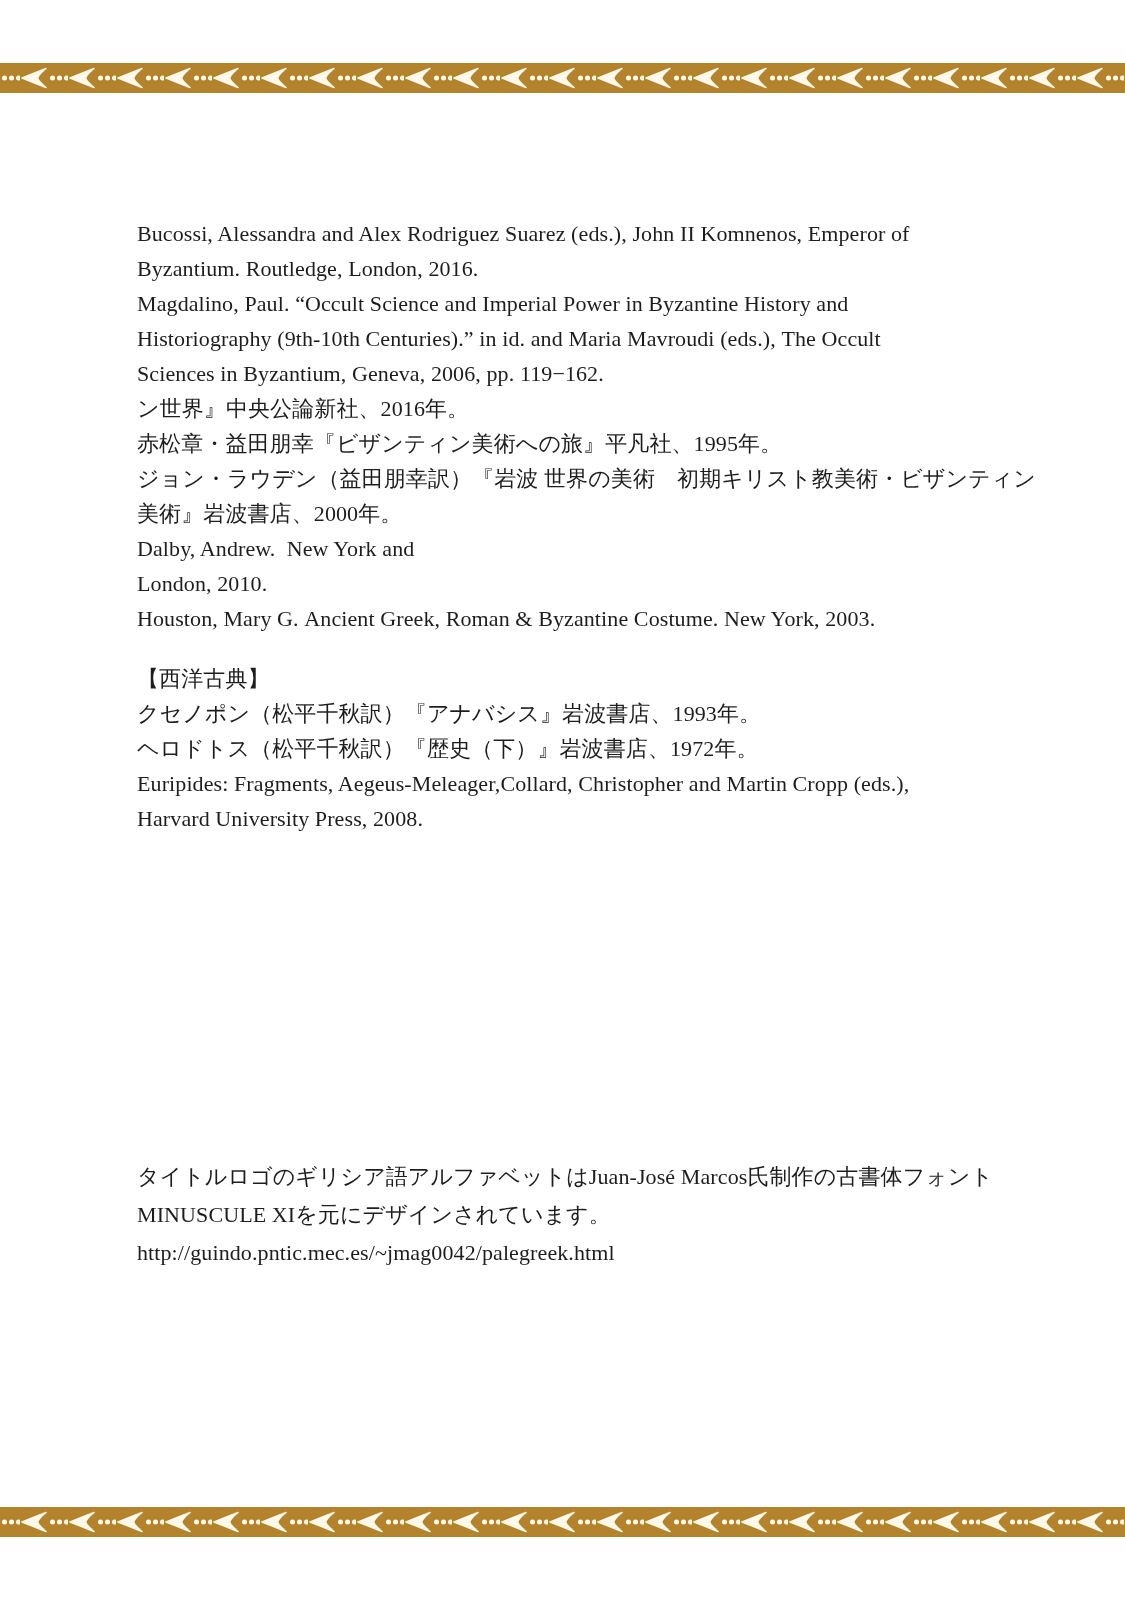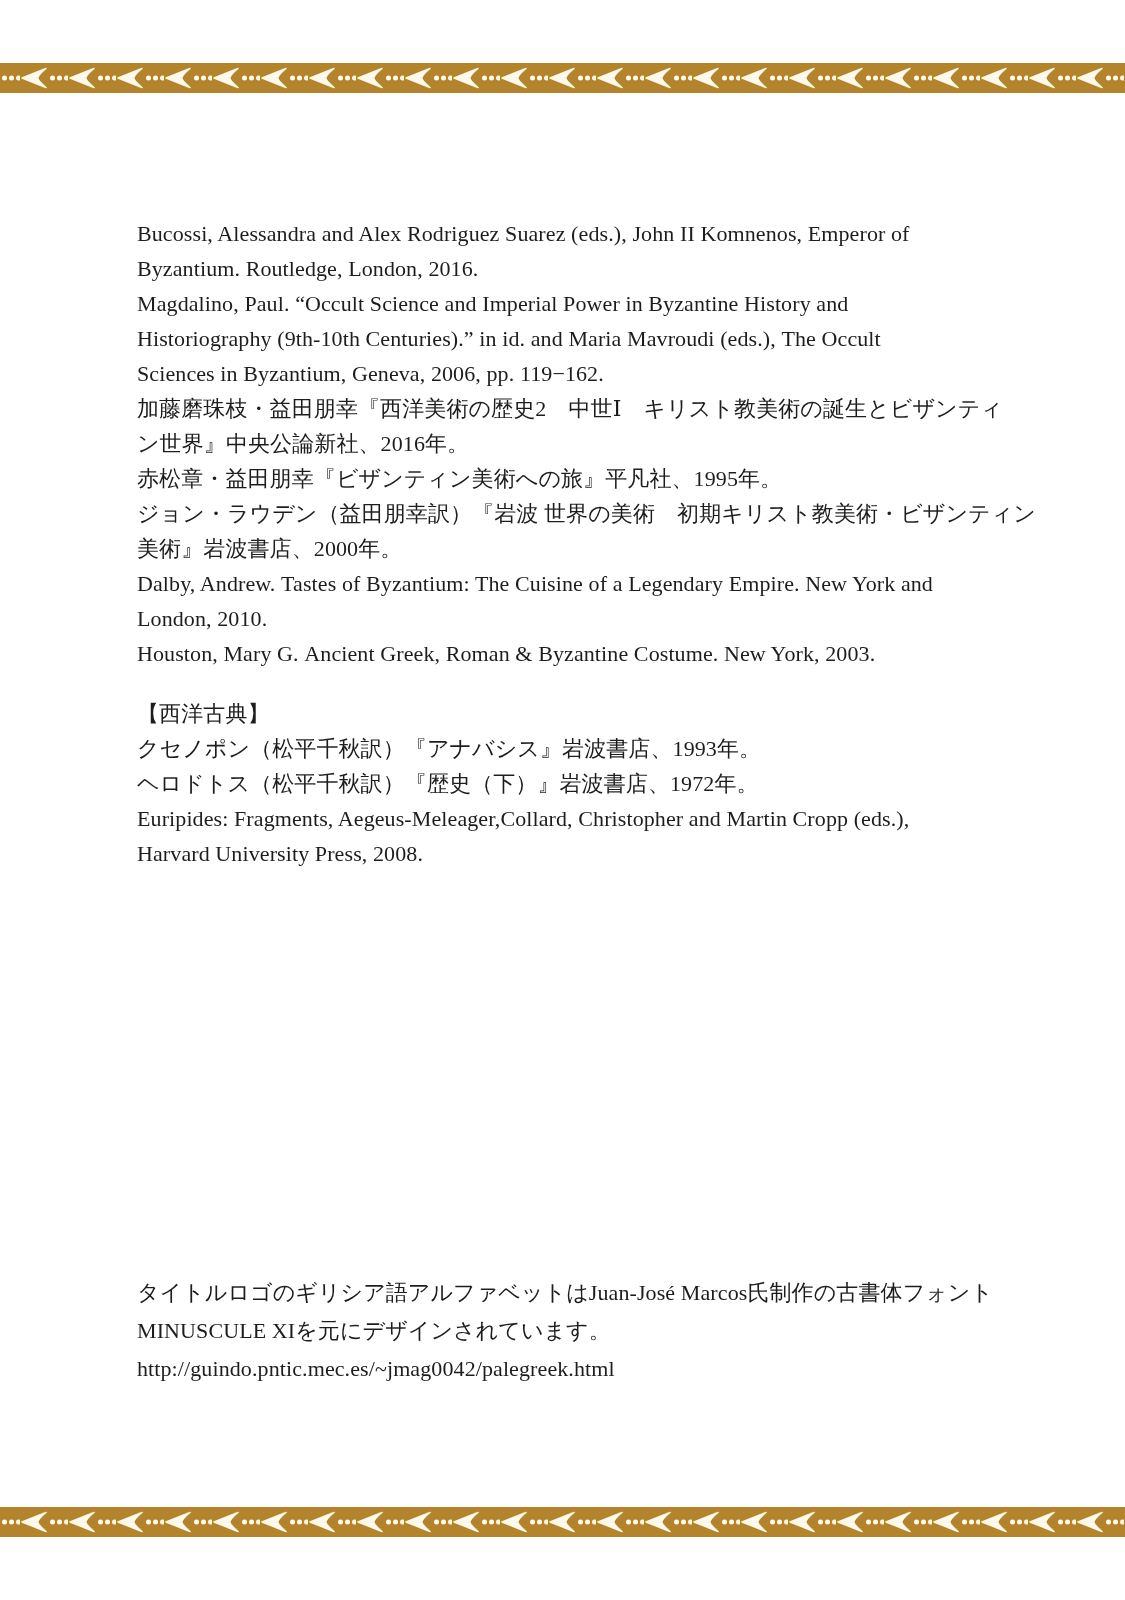--- a/index.html
+++ b/index.html
@@ -17,21 +17,21 @@
   .band .unit{flex:0 0 auto;display:block;}
   .band .unit:first-child{margin-left:-28px;}
   #bib{position:absolute;left:137px;top:184px;width:860px;margin-top:32px;}
   .line{
     height:35px;display:flex;align-items:center;
     font-size:22px;white-space:pre;letter-spacing:0.1px;
   }
   .heading{margin-top:25px;}
   .seg{display:inline;}
   .it{}
-  #colophon{position:absolute;left:137px;top:1274px;width:860px;}
+  #colophon{position:absolute;left:137px;top:1158px;width:860px;}
   #colophon .line{height:38px;}
 </style>
 </head>
 <body>
 
 <div class="band band-top" id="band-top" style="background: rgb(179, 132, 44);">
     <svg width="48" height="30" viewBox="0 0 48 30" class="unit">
       <path d="M2 15 L26 5.5 C21 9.5 18.6 12.4 17.6 15 C18.6 17.6 21 20.5 26 24.5 Z" fill="#fcf8ea" stroke="#fcf8ea" stroke-width="1.5" stroke-linejoin="round"></path>
       <circle cx="32.5" cy="15" r="2.5" fill="#fcf8ea"></circle>
       <circle cx="39.5" cy="15" r="2.5" fill="#fcf8ea"></circle>
@@ -186,26 +186,25 @@
 <main>
   <div id="bib">
       <section>
         <div class="line"><span class="seg">Bucossi, Alessandra and Alex Rodriguez Suarez (eds.), </span><span class="seg it">John II Komnenos, Emperor of</span></div>
         <div class="line"><span class="seg it">Byzantium.</span><span class="seg"> Routledge, London, 2016.</span></div>
         <div class="line"><span class="seg">Magdalino, Paul. “Occult Science and Imperial Power in Byzantine History and</span></div>
         <div class="line"><span class="seg">Historiography (9th-10th Centuries).” in id. and Maria Mavroudi (eds.), </span><span class="seg it">The Occult</span></div>
         <div class="line"><span class="seg it">Sciences in Byzantium,</span><span class="seg"> Geneva, 2006, pp. 119−162.</span></div>
       </section>
       <section>
-        <div class="line"><span class="seg">加藤磨珠枝・益田朋幸『西洋美術の歴史2　中世Ⅰ　キリスト教美術の誕生とビザンティ</span></div>
         <div class="line"><span class="seg">ン世界』中央公論新社、2016年。</span></div>
         <div class="line"><span class="seg">赤松章・益田朋幸『ビザンティン美術への旅』平凡社、1995年。</span></div>
         <div class="line"><span class="seg">ジョン・ラウデン（益田朋幸訳）『岩波 世界の美術　初期キリスト教美術・ビザンティン</span></div>
         <div class="line"><span class="seg">美術』岩波書店、2000年。</span></div>
-        <div class="line"><span class="seg">Dalby, Andrew. </span><span class="seg it">Tastes of Byzantium: The Cuisine of a Legendary Empire.</span><span class="seg"> New York and</span></div>
+        <div class="line"><span class="seg">Dalby, Andrew. </span><span class="seg"> New York and</span></div>
         <div class="line"><span class="seg">London, 2010.</span></div>
         <div class="line"><span class="seg">Houston, Mary G. </span><span class="seg it">Ancient Greek, Roman &amp; Byzantine Costume.</span><span class="seg"> New York, 2003.</span></div>
       </section>
       <section>
         <div class="line heading">【西洋古典】</div>
         <div class="line"><span class="seg">クセノポン（松平千秋訳）『アナバシス』岩波書店、1993年。</span></div>
         <div class="line"><span class="seg">ヘロドトス（松平千秋訳）『歴史（下）』岩波書店、1972年。</span></div>
         <div class="line"><span class="seg it">Euripides: Fragments, Aegeus-Meleager,</span><span class="seg">Collard, Christopher and Martin Cropp (eds.), </span></div>
         <div class="line"><span class="seg">Harvard University Press, 2008.</span></div>
       </section>

